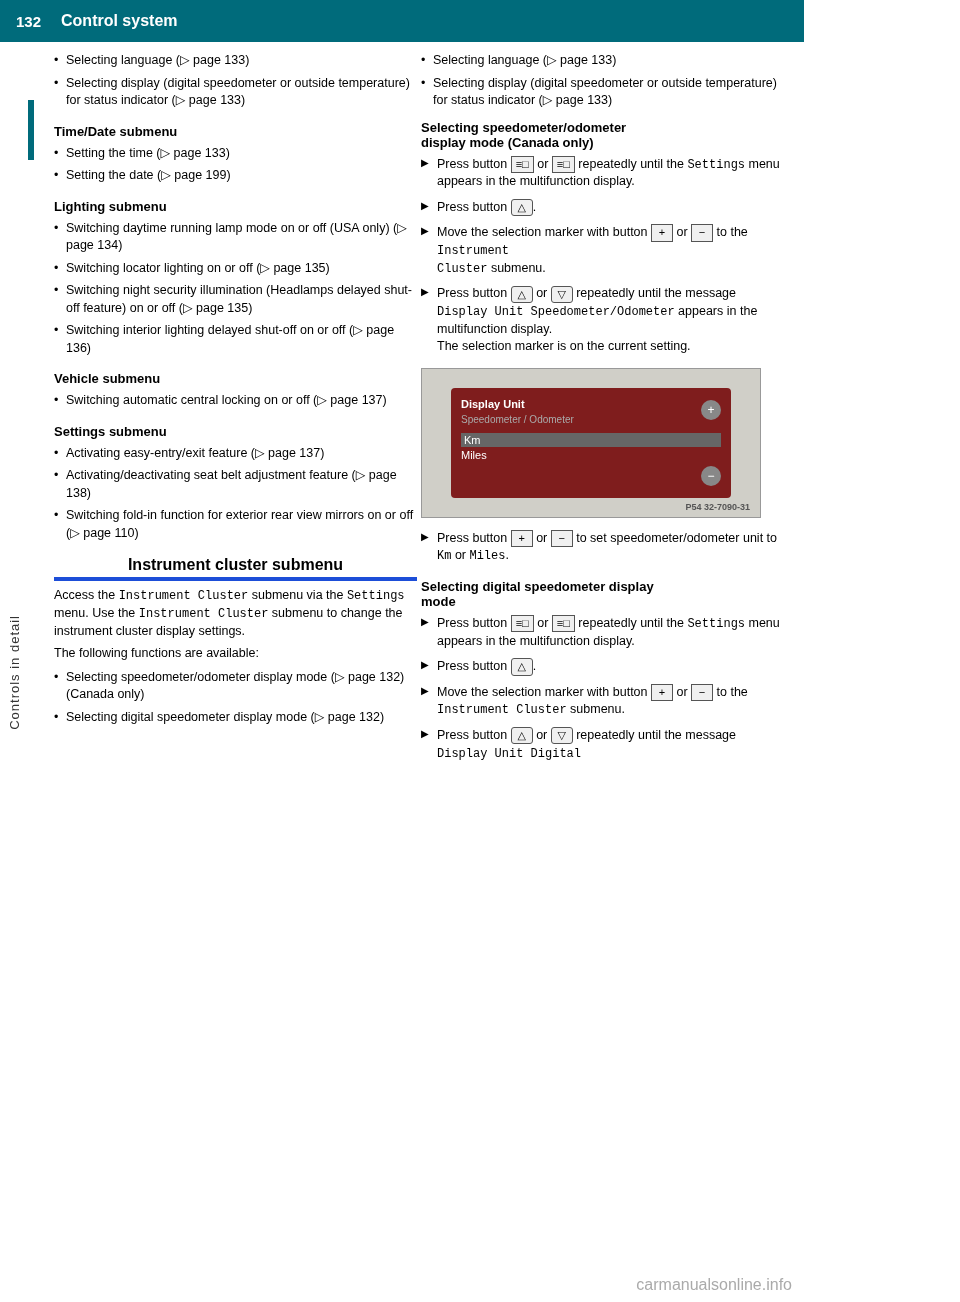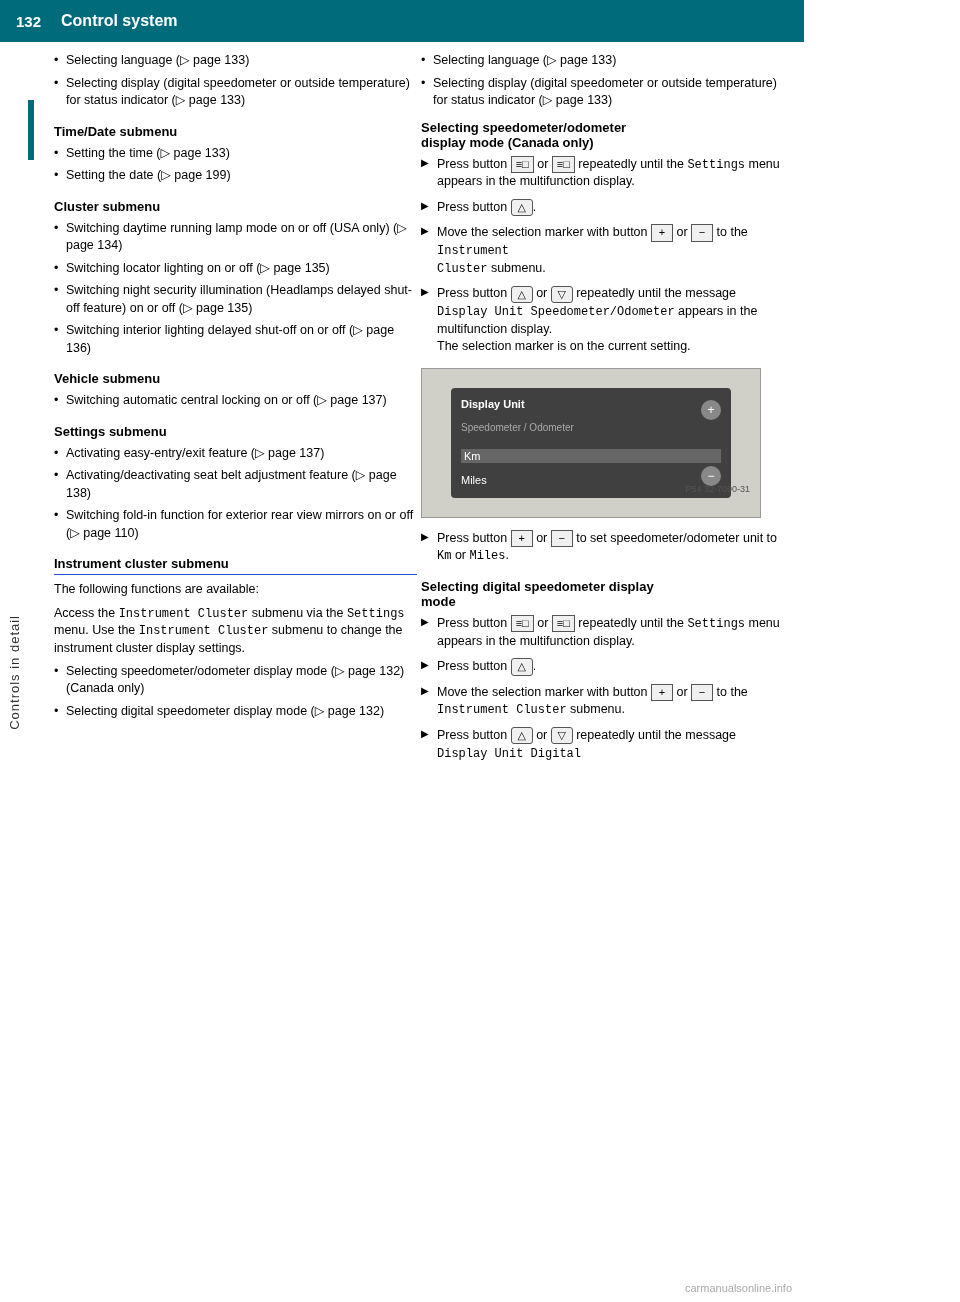--- a/index.html
+++ b/index.html
@@ -96,25 +96,26 @@
     }
     
     .section-header {
       font-weight: bold;
       font-size: 13px;
       margin-top: 14px;
       margin-bottom: 6px;
     }
     .section-header-underline {
       font-weight: bold;
-      font-size: 13px;
+      font-size: 16px;
       margin-top: 14px;
       margin-bottom: 6px;
-      border-bottom: 1px solid #1d4ed8;
+      border-bottom: 4px solid #1d4ed8;
       padding-bottom: 3px;
+      text-align: center;
     }
     
     .arrow-item {
       margin-bottom: 8px;
       padding-left: 16px;
       position: relative;
       line-height: 1.4;
       font-size: 12.5px;
     }
     .arrow-item::before {
@@ -164,26 +165,26 @@
       margin: 12px 0;
       position: relative;
       overflow: hidden;
       display: flex;
       align-items: center;
       justify-content: center;
     }
     .display-image-inner {
       width: 280px;
       height: 110px;
-      background: #404040;
+      background: #7f1d1d;
       border-radius: 4px;
       position: relative;
       display: flex;
       flex-direction: column;
-      justify-content: space-between;
+      justify-content: flex-start;
       padding: 10px;
     }
     .display-image-title {
       color: #fff;
       font-size: 11px;
       font-weight: bold;
       margin-bottom: 4px;
     }
     .display-image-subtitle {
       color: #aaa;
@@ -222,31 +223,32 @@
       background: #888;
       border-radius: 50%;
       display: flex;
       align-items: center;
       justify-content: center;
       color: #fff;
       font-size: 12px;
     }
     .image-caption {
       position: absolute;
-      bottom: 23px;
+      bottom: 5px;
       right: 10px;
       font-size: 9px;
       color: #555;
+      font-weight: bold;
     }
     
     .footer-watermark {
       position: absolute;
       bottom: 8px;
       right: 12px;
-      font-size: 11px;
+      font-size: 16px;
       color: #aaa;
     }
     p { margin-bottom: 4px; }
   </style>
 </head>
 <body>
 
 <div class="page-container">
 
   <div class="page-header">
@@ -264,37 +266,37 @@
 
     <div class="left-column">
 
       <div class="bullet-item">Selecting language (▷ page 133)</div>
       <div class="bullet-item">Selecting display (digital speedometer or outside temperature) for status indicator (▷ page 133)</div>
 
       <div class="section-header">Time/Date submenu</div>
       <div class="bullet-item">Setting the time (▷ page 133)</div>
       <div class="bullet-item">Setting the date (▷ page 199)</div>
 
-      <div class="section-header">Cluster submenu</div>
+      <div class="section-header">Lighting submenu</div>
       <div class="bullet-item">Switching daytime running lamp mode on or off (USA only) (▷ page 134)</div>
       <div class="bullet-item">Switching locator lighting on or off (▷ page 135)</div>
       <div class="bullet-item">Switching night security illumination (Headlamps delayed shut-off feature) on or off (▷ page 135)</div>
       <div class="bullet-item">Switching interior lighting delayed shut-off on or off (▷ page 136)</div>
 
       <div class="section-header">Vehicle submenu</div>
       <div class="bullet-item">Switching automatic central locking on or off (▷ page 137)</div>
 
       <div class="section-header">Settings submenu</div>
       <div class="bullet-item">Activating easy-entry/exit feature (▷ page 137)</div>
       <div class="bullet-item">Activating/deactivating seat belt adjustment feature (▷ page 138)</div>
       <div class="bullet-item">Switching fold-in function for exterior rear view mirrors on or off (▷ page 110)</div>
 
       <div class="section-header-underline">Instrument cluster submenu</div>
+      <p style="font-size:12.5px; line-height:1.4; margin-bottom:5px;">Access the <span class="mono">Instrument Cluster</span> submenu via the <span class="mono">Settings</span> menu. Use the <span class="mono">Instrument Cluster</span> submenu to change the instrument cluster display settings.</p>
       <p style="font-size:12.5px; line-height:1.4; margin-bottom:6px;">The following functions are available:</p>
-      <p style="font-size:12.5px; line-height:1.4; margin-bottom:5px;">Access the <span class="mono">Instrument Cluster</span> submenu via the <span class="mono">Settings</span> menu. Use the <span class="mono">Instrument Cluster</span> submenu to change the instrument cluster display settings.</p>
       <div class="bullet-item">Selecting speedometer/odometer display mode (▷ page 132) (Canada only)</div>
       <div class="bullet-item">Selecting digital speedometer display mode (▷ page 132)</div>
 
     </div>
 
     <div class="right-column">
 
       <div class="bullet-item">Selecting language (▷ page 133)</div>
       <div class="bullet-item">Selecting display (digital speedometer or outside temperature) for status indicator (▷ page 133)</div>
 

